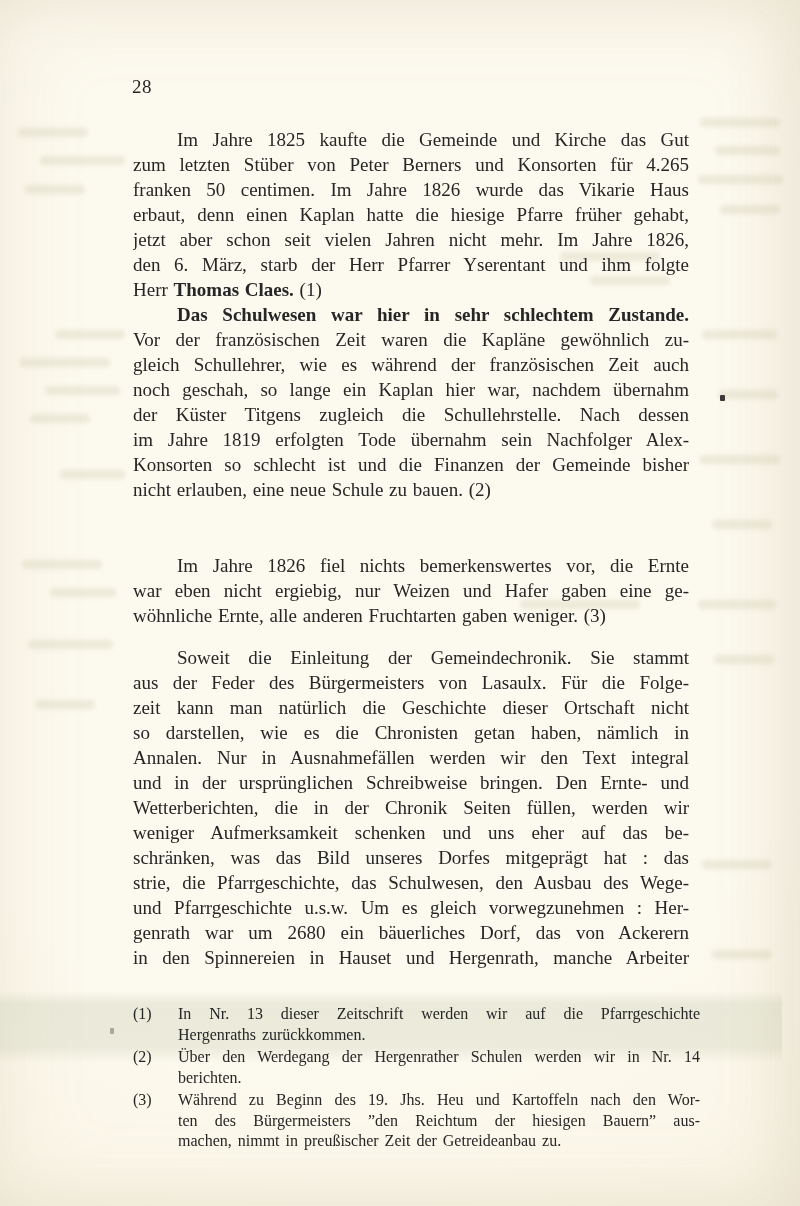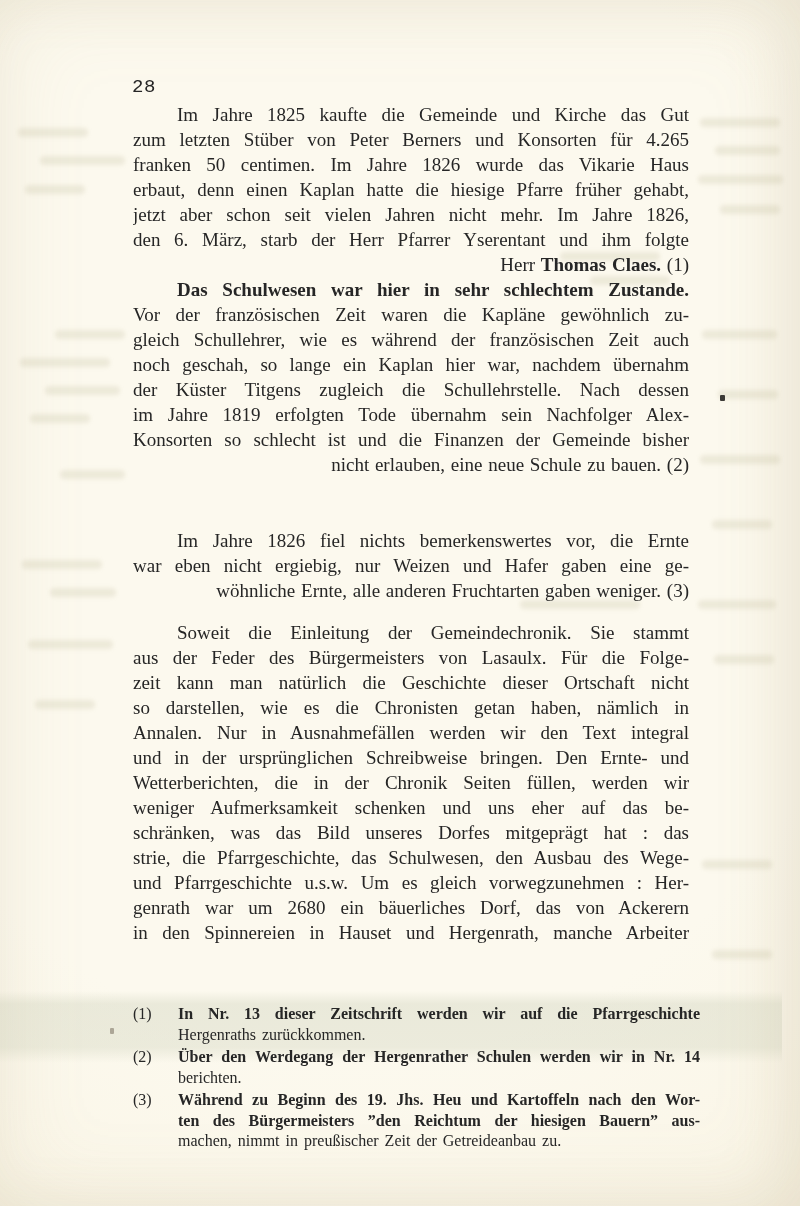--- a/index.html
+++ b/index.html
@@ -3,31 +3,31 @@
 <meta charset="utf-8">
 <style>
   html,body{margin:0;padding:0;background:#e8e4d8;}
   .page{
     position:relative;width:800px;height:1206px;overflow:hidden;
     background:radial-gradient(130% 95% at 45% 40%, #fcf9ee 50%, #f9f4e4 82%, #f1ead6 100%);
     box-shadow:inset 0 0 90px rgba(180,160,120,0.14), inset -22px 0 55px rgba(170,150,110,0.10);
     font-family:"Liberation Serif","DejaVu Serif",serif;
     color:#262626;
   }
-  .pagenum{position:absolute;left:132px;top:76px;font-size:19px;letter-spacing:0.5px;font-family:Liberation Mono, monospace;}
-  .para{position:absolute;left:133px;width:556px;}
-  .tline{font-size:19px;line-height:25px;height:25px;overflow:hidden;word-spacing:1px;text-align:right;}
+  .pagenum{position:absolute;left:132px;top:76px;font-size:19px;letter-spacing:0.5px;}
+  .para{position:absolute;left:133px;width:556px;margin-top:25px;}
+  .tline{font-size:19px;line-height:25px;height:25px;overflow:hidden;word-spacing:1px;}
   .tline.just{text-align:justify;text-align-last:justify;}
   .tline.ind{text-indent:44px;}
   .b{font-weight:bold;}
   .footnotes{position:absolute;left:133px;top:1004px;width:567px;}
   .fnrow{position:relative;padding-left:45px;margin-bottom:2px;}
   .fnlabel{position:absolute;left:0;top:0;font-size:16px;line-height:20.5px;}
   .fnline{font-size:16px;line-height:20.5px;overflow:hidden;word-spacing:2px;}
-  .fnline.just{text-align:justify;text-align-last:justify;font-weight:bold;}
+  .fnline.just{text-align:justify;text-align-last:justify;}
   .band{
     position:absolute;left:0;top:991px;width:782px;height:72px;pointer-events:none;
     background:linear-gradient(180deg, rgba(193,198,173,0) 0%, rgba(193,198,173,0.30) 18%,
                rgba(193,198,173,0.28) 78%, rgba(193,198,173,0) 100%);
   }
   .blob{position:absolute;height:9px;border-radius:5px;background:rgba(165,159,120,0.17);filter:blur(2px);}
   .speck1{position:absolute;left:720px;top:395px;width:5px;height:6px;background:#3c3a36;border-radius:1px;}
   .speck2{position:absolute;left:110px;top:1028px;width:4px;height:6px;background:#91897b;border-radius:1px;opacity:.7;}
 </style>
 </head>

